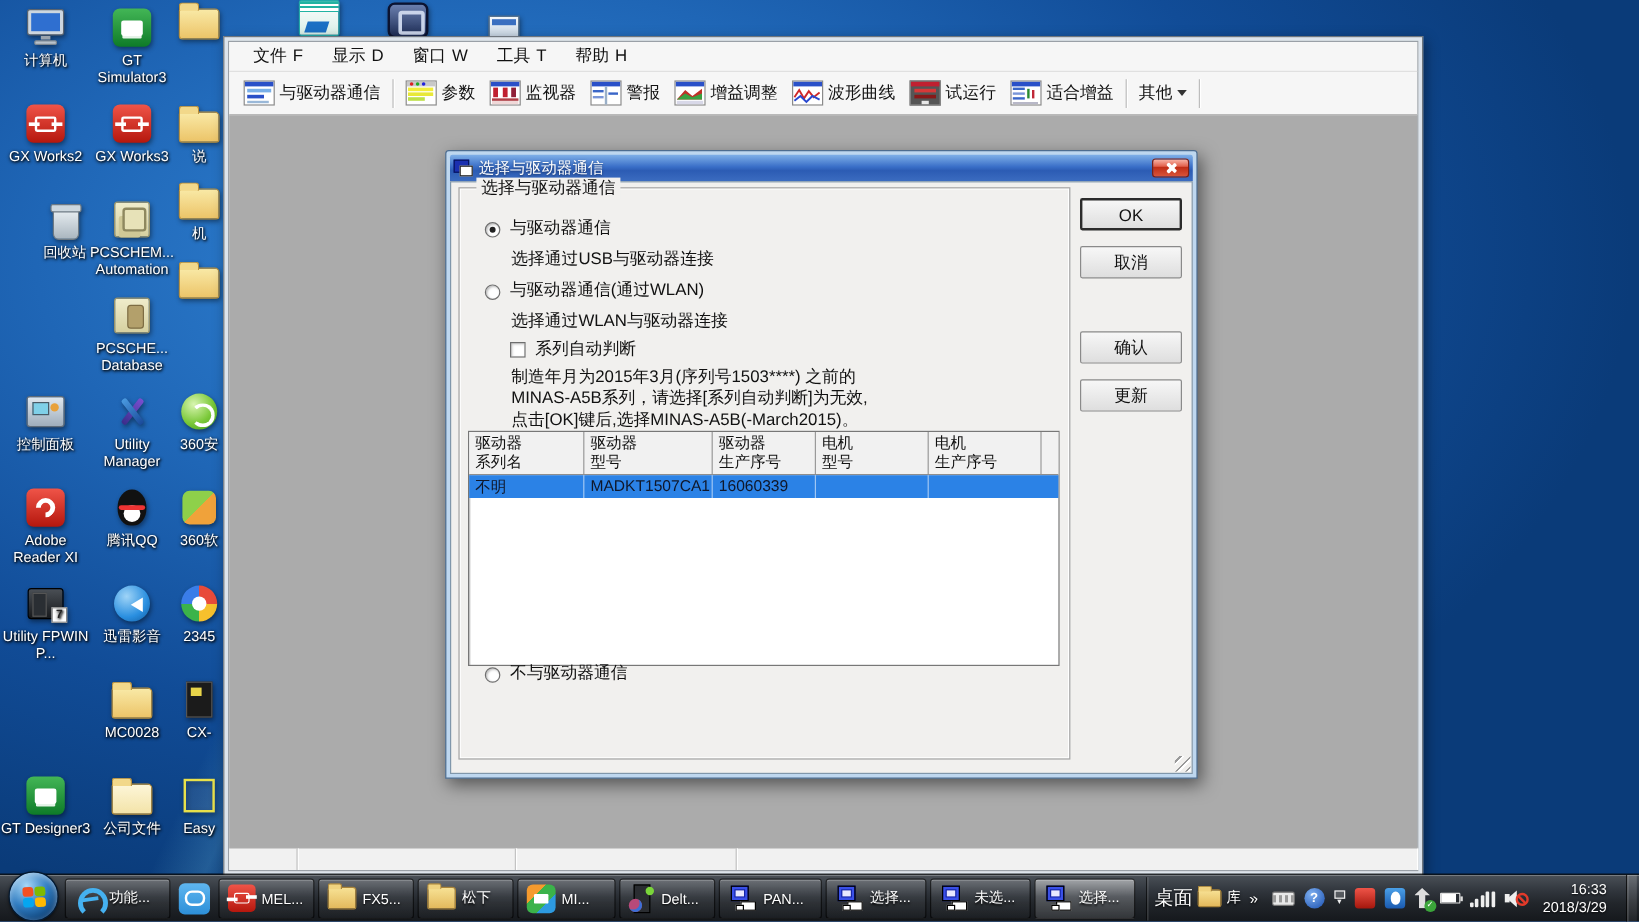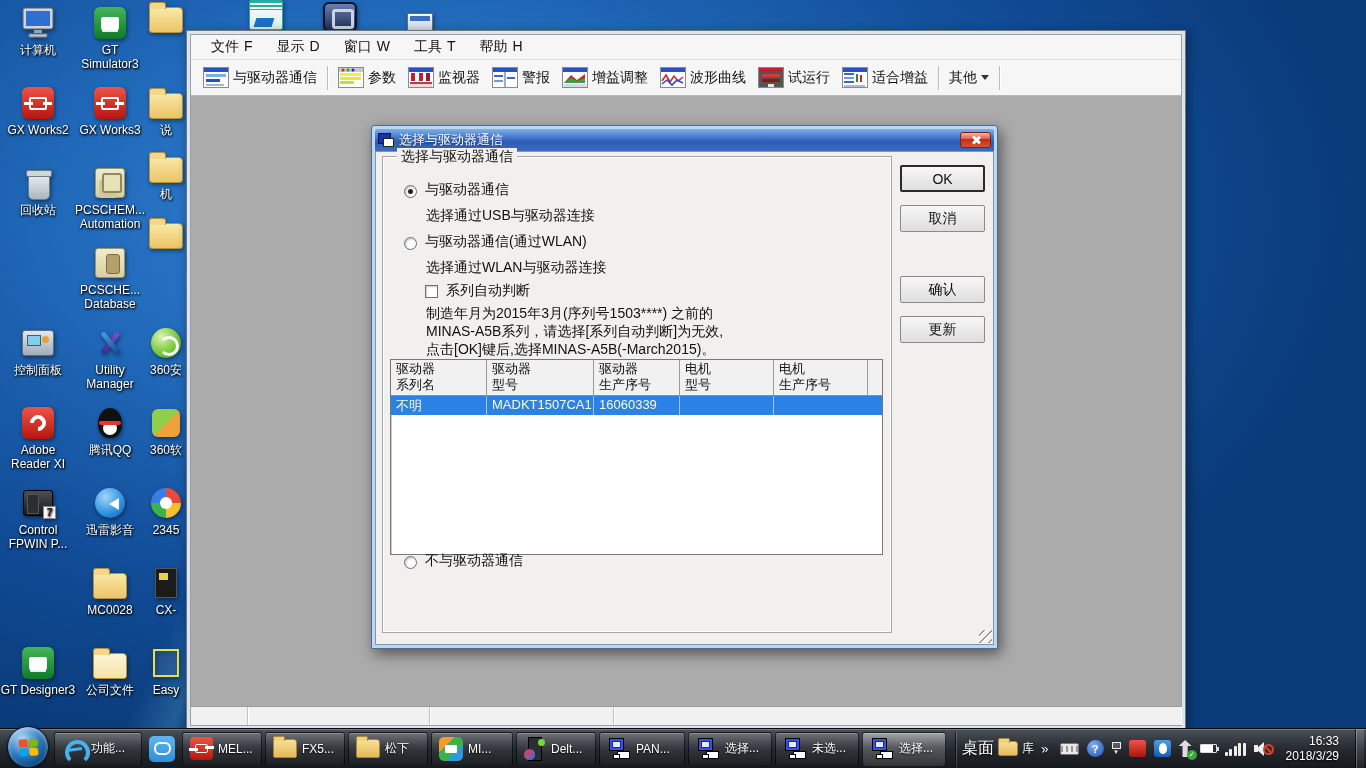--- a/index.html
+++ b/index.html
@@ -118,21 +118,21 @@
   .gb-legend{position:absolute;left:14px;top:-9px;background:#f1f0ee;padding:0 4px;font-size:14px}
   .radio{position:absolute;width:13px;height:13px;border-radius:50%;background:#fff;border:1px solid #6e6e6e;box-shadow:inset 1px 1px 2px #bbb}
   .radio.sel::after{content:"";position:absolute;left:3px;top:3px;width:5px;height:5px;border-radius:50%;background:#222}
   .checkbox{position:absolute;width:13px;height:13px;background:#fff;border:1px solid #6e6e6e;box-shadow:inset 1px 1px 2px #ccc}
   .dtext{position:absolute;white-space:nowrap}
   .listbox{position:absolute;left:14px;top:207px;width:493px;height:196px;background:#fff;
     border:1px solid #777;box-shadow:inset 1px 1px 0 #c9c9c9}
   .lb-head{display:flex;height:36px;background:#f1f1f1;border-bottom:1px solid #8e8e8e;font-size:13px;line-height:16px}
   .lb-hcell{padding:1px 0 0 5px;border-right:1px solid #9a9a9a;overflow:hidden}
   .lb-hcell span{display:block}
-  .lb-row{display:flex;height:19px;color:#fef9c3;font-size:13px}
+  .lb-row{display:flex;height:19px;color:#0f172a;font-size:13px}
   .lb-cell{padding:1px 0 0 5px;border-right:1px solid rgba(255,255,255,.55);overflow:hidden}
   .dlg-btn{position:absolute;left:524px;width:85px;height:27px;display:flex;align-items:center;justify-content:center;
     font-size:14px;color:#111;background:linear-gradient(#f7f7f7,#dedede);border:1px solid #8a8a8a;border-radius:2px}
   .dlg-btn.def{border:2px solid #2b2b2b}
   .grip{position:absolute;right:1px;bottom:1px;width:13px;height:13px;
     background:repeating-linear-gradient(135deg,transparent 0 3px,#9a9a9a 3px 4.5px,#fff 4.5px 6px)}
 
   
   .taskbar{position:absolute;left:0;top:728px;width:1366px;height:40px;z-index:20;display:flex;align-items:center;
     background:linear-gradient(#4b5158,#30353c 35%,#22262b 60%,#15181c);border-top:1px solid #07090b;
@@ -219,21 +219,21 @@
     <div class="dlabel">计算机</div>
   </div>
   <div class="dicon" style="left:0;top:86px">
     <div class="glyph">
         <div class="g-sq red">
           <div class="gx-glyph"></div>
         </div>
       </div>
     <div class="dlabel">GX Works2</div>
   </div>
-  <div class="dicon" style="left:0;top:166px">
+  <div class="dicon" style="left:16px;top:166px">
     <div class="glyph">
         <div class="bin"></div>
       </div>
     <div class="dlabel">回收站</div>
   </div>
   <div class="dicon" style="left:0;top:326px">
     <div class="glyph">
         <div class="cpanel"></div>
       </div>
     <div class="dlabel">控制面板</div>
@@ -245,21 +245,21 @@
         </div>
       </div>
     <div class="dlabel">Adobe Reader XI</div>
   </div>
   <div class="dicon" style="left:0;top:486px">
     <div class="glyph">
         <div class="fpwin">
           <span class="seven">7</span>
         </div>
       </div>
-    <div class="dlabel">Control FPWIN P...</div>
+    <div class="dlabel">Utility FPWIN P...</div>
   </div>
   <div class="dicon" style="left:0;top:646px">
     <div class="glyph">
         <div class="g-sq green">
           <div class="mon-in"></div>
         </div>
       </div>
     <div class="dlabel">GT Designer3</div>
   </div>
 

